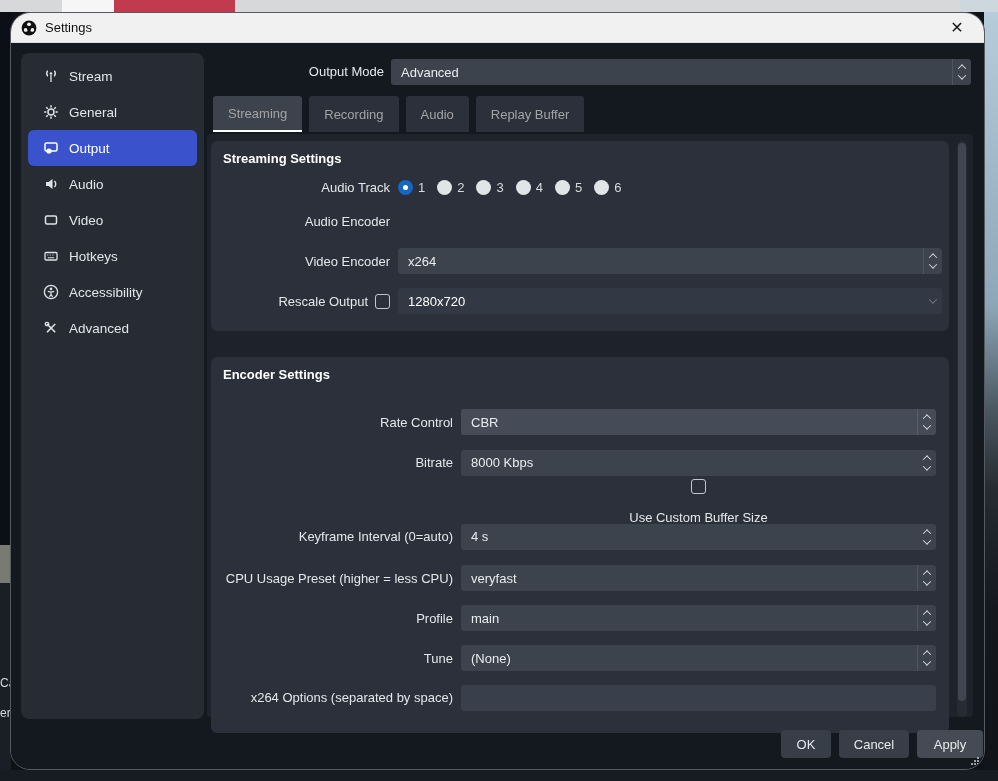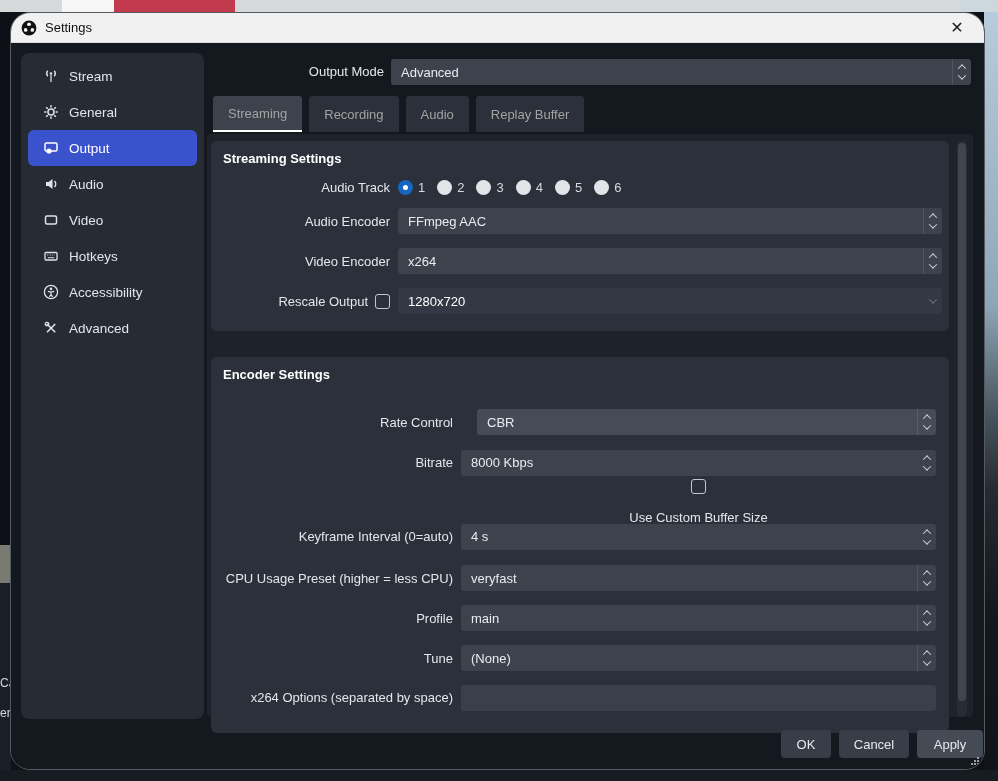--- a/index.html
+++ b/index.html
@@ -253,27 +253,20 @@
             </span>
             <span class="radio-opt">
               <span class="radio-circle"></span>
               <span class="radio-num">6</span>
             </span>
           </span>
         </div>
 
         <div class="row" style="top:67px;height:26px;">
           <span class="row-label">Audio Encoder</span>
-          <span class="row-field combo">
-            <span>FFmpeg AAC</span>
-            <span class="combo-spinner">
-                <span class="chev up"></span>
-                <span class="chev down"></span>
-              </span>
-          </span>
         </div>
 
         <div class="row" style="top:107px;height:26px;">
           <span class="row-label">Video Encoder</span>
           <span class="row-field combo">
             <span>x264</span>
             <span class="combo-spinner">
                 <span class="chev up"></span>
                 <span class="chev down"></span>
               </span>
@@ -290,21 +283,21 @@
             <span class="dis-arrow">
                 <span class="chev down"></span>
               </span>
           </span>
         </div>
       </div>
 
       <div class="group group2 g2">
         <div class="group-title">Encoder Settings</div>
 
-        <div class="row" style="top:52px;height:26px;gap:16px;">
+        <div class="row" style="top:52px;height:26px;">
           <span class="row-label">Rate Control</span>
           <span class="row-field combo lighter">
             <span>CBR</span>
             <span class="combo-spinner">
                 <span class="chev up"></span>
                 <span class="chev down"></span>
               </span>
           </span>
         </div>
 

